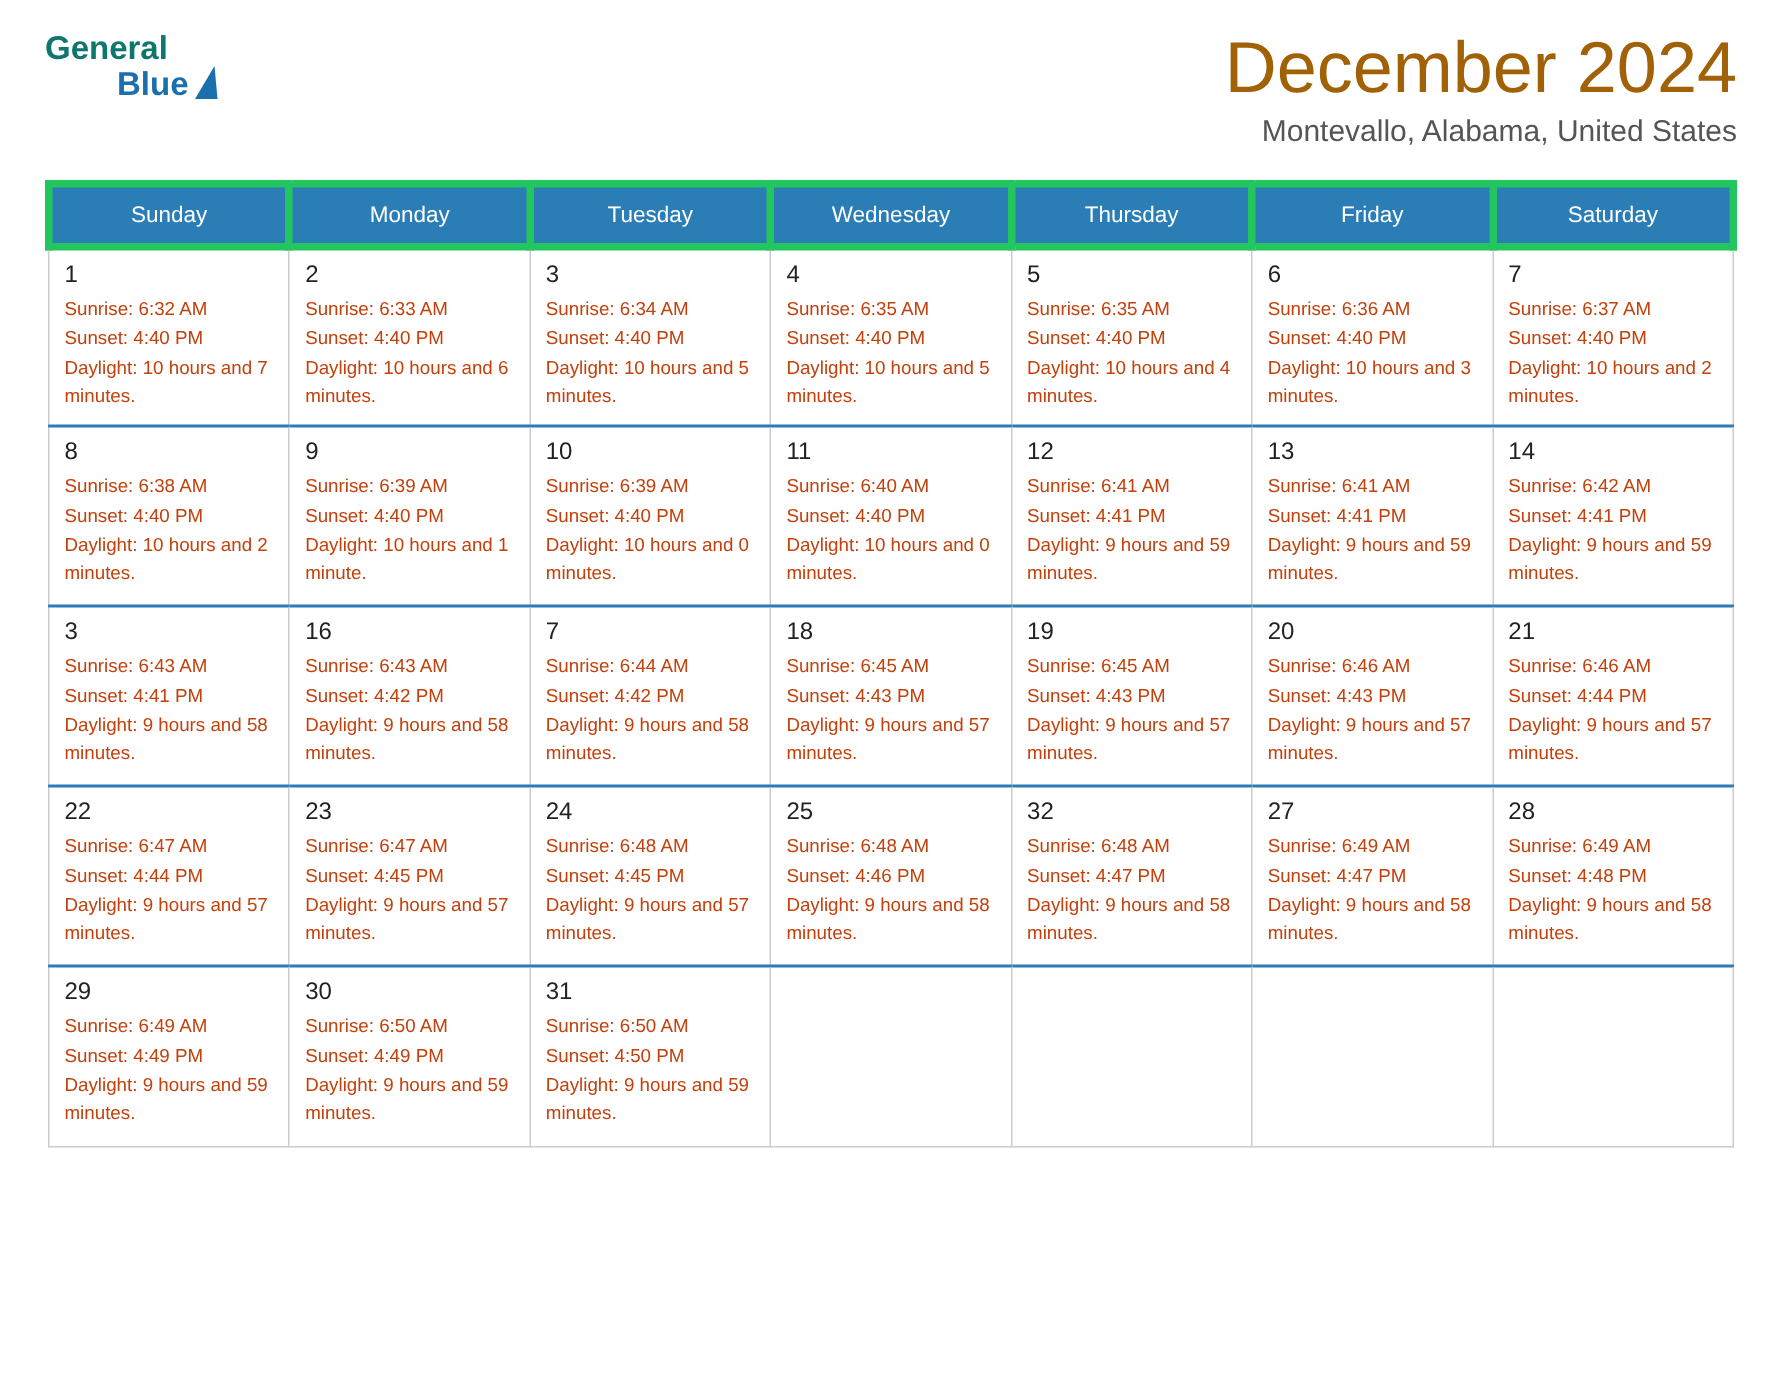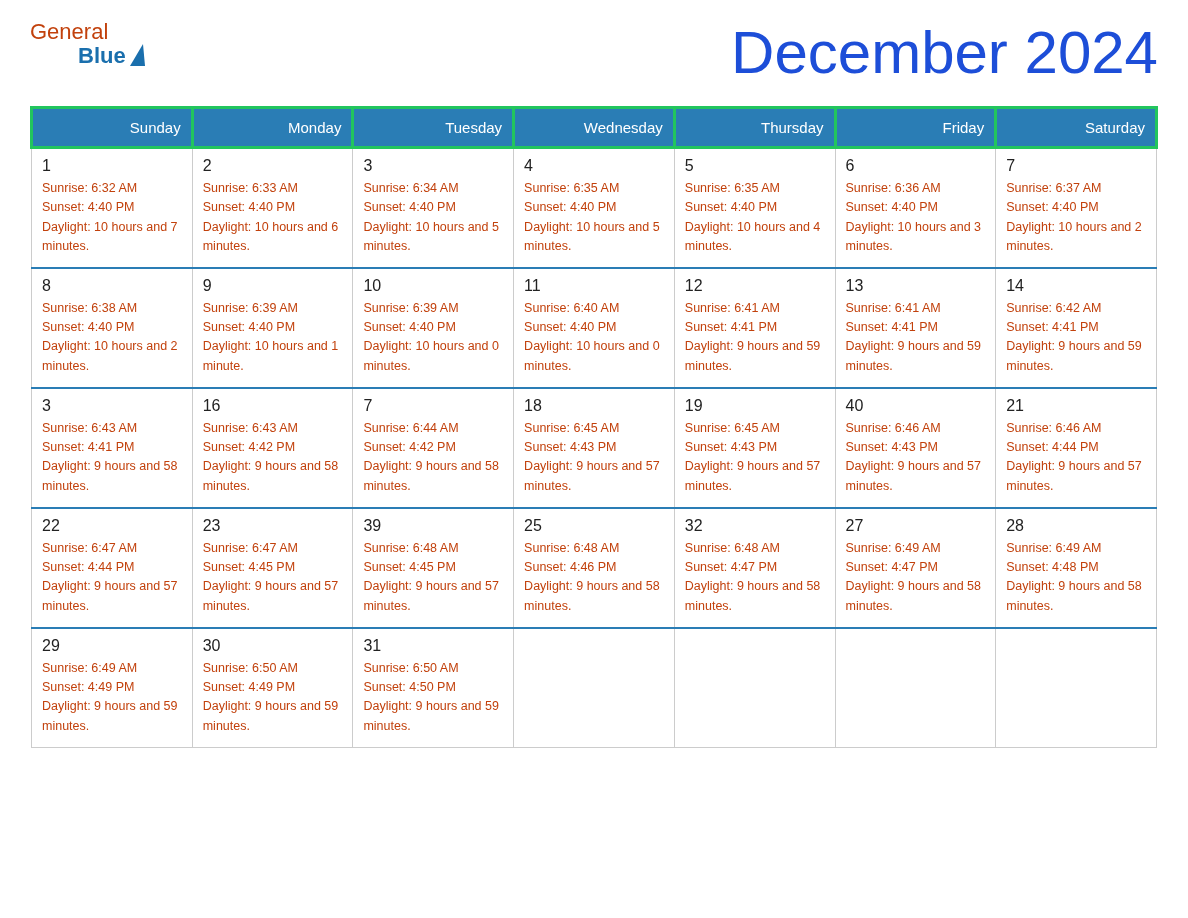--- a/index.html
+++ b/index.html
@@ -18,43 +18,43 @@
     }
     .logo {
       display: flex;
       align-items: center;
       gap: 4px;
     }
     .title-block {
       text-align: right;
     }
     .month-title {
-      font-size: 60px;
+      font-size: 48px;
       font-weight: normal;
-      color: #1d4ed8;
+      color: #a16207;
       line-height: 1.1;
     }
     .location-title {
       font-size: 20px;
       color: #555;
       margin-top: 4px;
     }
     .calendar {
       width: 100%;
       border-collapse: collapse;
       table-layout: fixed;
     }
     .calendar thead tr th {
       background-color: #2a7db5;
       color: #fff;
       font-size: 15px;
       font-weight: normal;
       padding: 10px 10px;
-      text-align: right;
-      border: 3px solid #22c55e;
+      text-align: center;
+      border: 5px solid #22c55e;
     }
     .calendar tbody tr td {
       vertical-align: top;
       padding: 8px 10px;
       border: 1px solid #ccc;
       border-top: 2px solid #2a7db5;
       font-size: 13px;
       color: #333;
       height: 120px;
     }
@@ -70,29 +70,30 @@
       line-height: 1.55;
       color: #c2410c;
     }
   </style>
 </head>
 <body>
 
 <div class="header">
   <div class="logo">
     <div style="display:flex;flex-direction:column;line-height:1.1;">
-      <span style="font-size:22px;font-weight:normal;color:#c2410c;">General</span>
+      <span style="font-size:22px;font-weight:bold;color:#0f766e;">General</span>
       <div style="display:flex;align-items:center;gap:2px;margin-left:48px;">
         <span style="font-size:22px;font-weight:bold;color:#1a6fad;">Blue</span>
         <div style="width:0;height:0;border-left:13px solid transparent;border-right:2px solid transparent;border-bottom:22px solid #1a6fad;margin-left:2px;margin-bottom:2px;"></div>
       </div>
     </div>
   </div>
   <div class="title-block">
     <div class="month-title">December 2024</div>
+    <div class="location-title">Montevallo, Alabama, United States</div>
   </div>
 </div>
 
 <table class="calendar">
   <thead>
     <tr>
     <th>Sunday</th>
         <th>Monday</th>
         <th>Tuesday</th>
         <th>Wednesday</th>
@@ -177,39 +178,39 @@
       </td>
         <td>
         <span class="day-number">18</span>
         <div class="day-info">Sunrise: 6:45 AM<br>Sunset: 4:43 PM<br>Daylight: 9 hours and 57 minutes.</div>
       </td>
         <td>
         <span class="day-number">19</span>
         <div class="day-info">Sunrise: 6:45 AM<br>Sunset: 4:43 PM<br>Daylight: 9 hours and 57 minutes.</div>
       </td>
         <td>
-        <span class="day-number">40</span>
+        <span class="day-number">20</span>
         <div class="day-info">Sunrise: 6:46 AM<br>Sunset: 4:43 PM<br>Daylight: 9 hours and 57 minutes.</div>
       </td>
         <td>
         <span class="day-number">21</span>
         <div class="day-info">Sunrise: 6:46 AM<br>Sunset: 4:44 PM<br>Daylight: 9 hours and 57 minutes.</div>
       </td>
       </tr>
       <tr>
         <td>
         <span class="day-number">22</span>
         <div class="day-info">Sunrise: 6:47 AM<br>Sunset: 4:44 PM<br>Daylight: 9 hours and 57 minutes.</div>
       </td>
         <td>
         <span class="day-number">23</span>
         <div class="day-info">Sunrise: 6:47 AM<br>Sunset: 4:45 PM<br>Daylight: 9 hours and 57 minutes.</div>
       </td>
         <td>
-        <span class="day-number">39</span>
+        <span class="day-number">24</span>
         <div class="day-info">Sunrise: 6:48 AM<br>Sunset: 4:45 PM<br>Daylight: 9 hours and 57 minutes.</div>
       </td>
         <td>
         <span class="day-number">25</span>
         <div class="day-info">Sunrise: 6:48 AM<br>Sunset: 4:46 PM<br>Daylight: 9 hours and 58 minutes.</div>
       </td>
         <td>
         <span class="day-number">32</span>
         <div class="day-info">Sunrise: 6:48 AM<br>Sunset: 4:47 PM<br>Daylight: 9 hours and 58 minutes.</div>
       </td>

